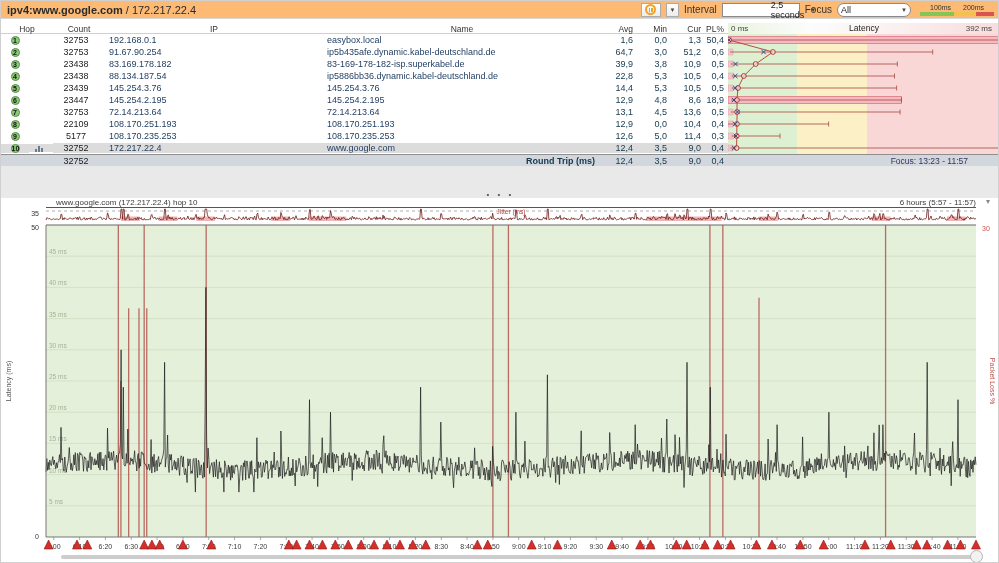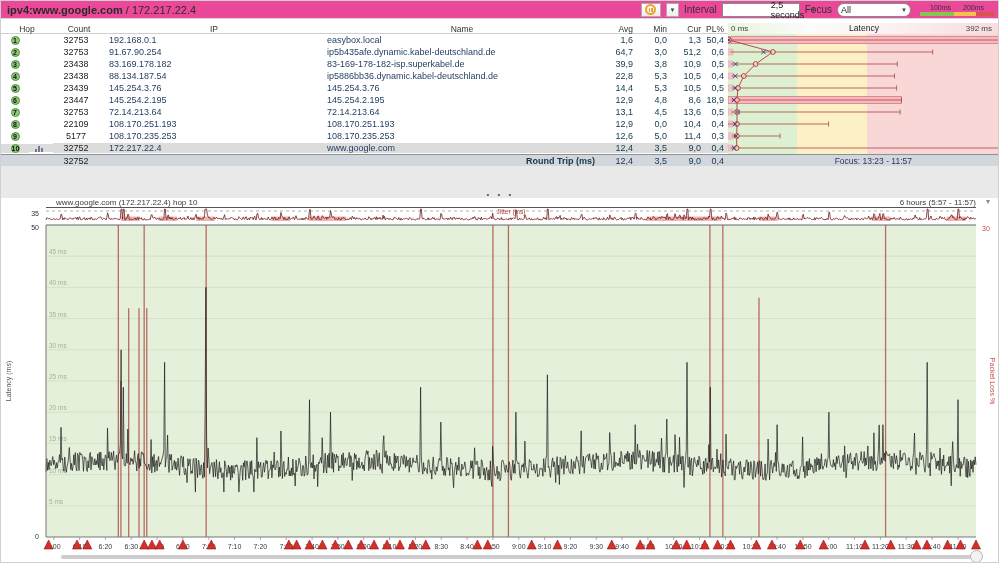--- a/index.html
+++ b/index.html
@@ -1,19 +1,19 @@
 <!DOCTYPE html>
 <html><head>
 <meta charset="utf-8">
 <style>
   * { margin:0; padding:0; box-sizing:border-box; }
   body { font-family:"Liberation Sans", sans-serif; background:#fff; }
   #app { position:relative; width:999px; height:563px; background:#fff; overflow:hidden; border:1px solid #d0d0d0;}
   
-  #titlebar { position:absolute; top:0; left:0; width:999px; height:18px; background:#ec4899;
+  #titlebar { position:absolute; top:0; left:0; width:999px; height:18px; background:#fdba74;
     border-bottom:1px solid #d8d8d8; display:flex; align-items:center; padding:0 6px; font-size:11px; color:#2b2b2b;}
   #title-target { font-weight:bold; }
   #title-suffix { font-weight:normal; }
   #controls { margin-left:auto; display:flex; align-items:center; gap:5px; }
   .ctl-btn { height:14px; background:linear-gradient(#fff,#ececec); border:1px solid #ababab; display:flex; align-items:center; justify-content:center; cursor:pointer; }
   #pause-btn { width:20px; }
   #pause-circle { width:11px; height:11px; border-radius:50%; border:2px solid #f0a228; display:flex; align-items:center; justify-content:center; gap:1px; }
   #pause-circle i { display:block; width:1.5px; height:4px; background:#f0a228; }
   #pause-caret { width:13px; font-size:6px; color:#444; }
   .ctl-label { font-size:10px; color:#333; }
@@ -44,21 +44,21 @@
   .mini-bars i:nth-child(1){height:3px;} .mini-bars i:nth-child(2){height:6px;} .mini-bars i:nth-child(3){height:4px;}
   .lat-cell { height:12px; background:linear-gradient(90deg,#def0d2 0px,#def0d2 69px,#fcf0c6 69px,#fcf0c6 139px,#f9d7d7 139px,#f9d7d7 100%); }
   .sel > div:not(.lat-cell) { background:#dcdcdc; }
   #lat-header { position:relative; background:linear-gradient(90deg,#e9f4de,#fcfcfc 30%,#fbf0f0 62%,#f7dcdc); height:11px; font-size:8px; color:#444;}
   #lat-header .lmin { position:absolute; left:3px; top:1px; } 
   #lat-header .ltitle { position:absolute; left:0; right:0; text-align:center; top:0px; font-size:8.5px; color:#222;}
   #lat-header .lmax { position:absolute; right:8px; top:1px; }
   #tsummary { background:#d2d6dd; border-top:1px solid #8f8f8f; height:12px; color:#14384e; }
   #tsummary .cell-name { text-align:right; font-weight:bold; color:#14384e; padding-right:6px;}
   #tsummary > div { background:#d2d6dd; }
-  #focus-range { text-align:right; padding-right:88px; color:#33335c; font-size:8.5px; }
+  #focus-range { text-align:right; padding-right:32px; color:#33335c; font-size:8.5px; }
   #lat-overlay { position:absolute; left:727px; top:33px; pointer-events:none; }
   
   #midband { position:absolute; top:165px; left:0; width:999px; height:32px; background:#e9e9e9; }
   #splitter { position:absolute; top:24px; left:0; width:100%; text-align:center; color:#555; font-size:8px; letter-spacing:3px; cursor:row-resize;}
   
   #graph-title-row { position:absolute; top:197px; left:0; width:999px; height:26px; background:#fff; font-size:8px; color:#3a3a3a; }
   #graph-title { position:absolute; left:55px; top:0; }
   #graph-range { position:absolute; right:24px; top:0; }
   #range-caret { position:absolute; right:10px; top:-1px; color:#888; font-size:8px; cursor:pointer;}
   #bigchart { position:absolute; top:206px; left:0; }

